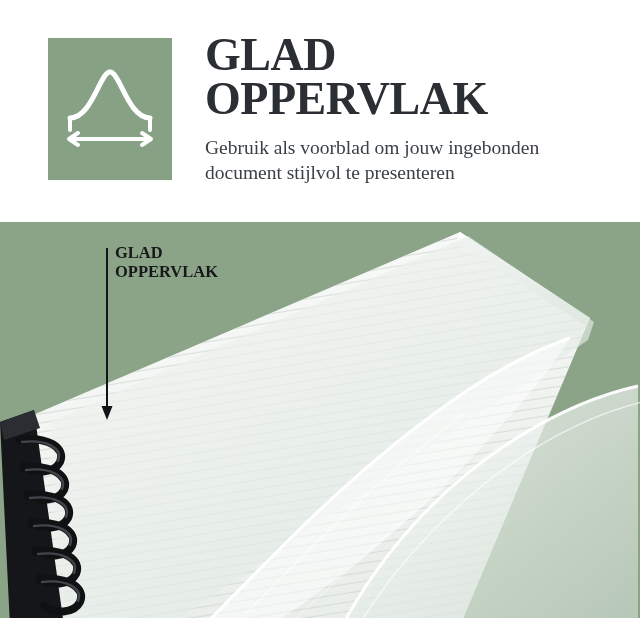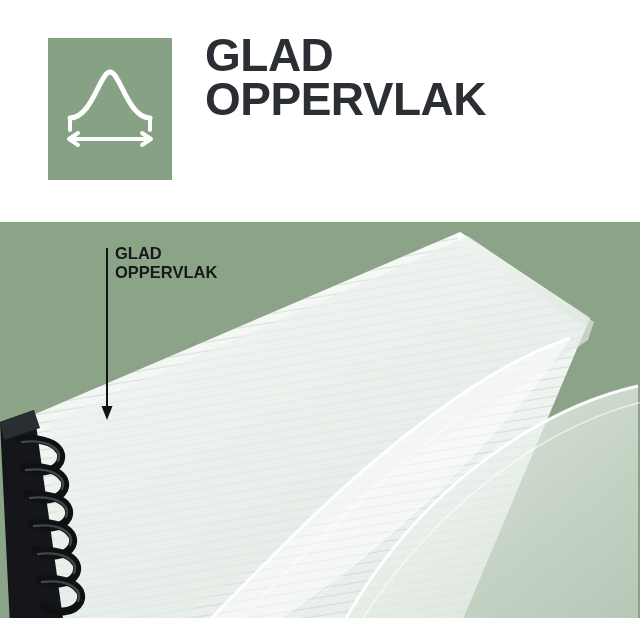--- a/index.html
+++ b/index.html
@@ -6,20 +6,21 @@
   html, body {
     width: 640px; height: 640px;
     font-family: "Liberation Sans", sans-serif;
     background: #ffffff;
     overflow: hidden;
   }
   .page {
     position: relative;
     width: 527px; height: 640px;
     background: #3b82f6;
+    font-family: Liberation Serif, serif;
   }
 
   
   .header {
     position: absolute;
     left: 0; top: 0;
     width: 640px; height: 222px;
     background: #ffffff;
     display: flex;
     align-items: flex-start;
@@ -119,20 +120,24 @@
 
         <line x1="22" y1="80" x2="22" y2="92" stroke="#ffffff" stroke-width="4" stroke-linecap="round"></line>
         <line x1="102" y1="80" x2="102" y2="92" stroke="#ffffff" stroke-width="4" stroke-linecap="round"></line>
       </svg>
     </div>
 
     <div class="header-text">
       <div class="headline">
         <span class="l1">GLAD</span>
         <span class="l2">OPPERVLAK</span>
+      </div>
+      <div class="subline">
+        <span>Gebruik als voorblad om jouw ingebonden</span>
+        <span>document stijlvol te presenteren</span>
       </div>
     </div>
   </div>
 
   <div class="photo">
 
     <div class="book">
       <svg width="660" height="418" viewBox="0 0 660 418" aria-hidden="true">
         <defs>
           <linearGradient id="coverGrad" x1="0" y1="0" x2="1" y2="1">

